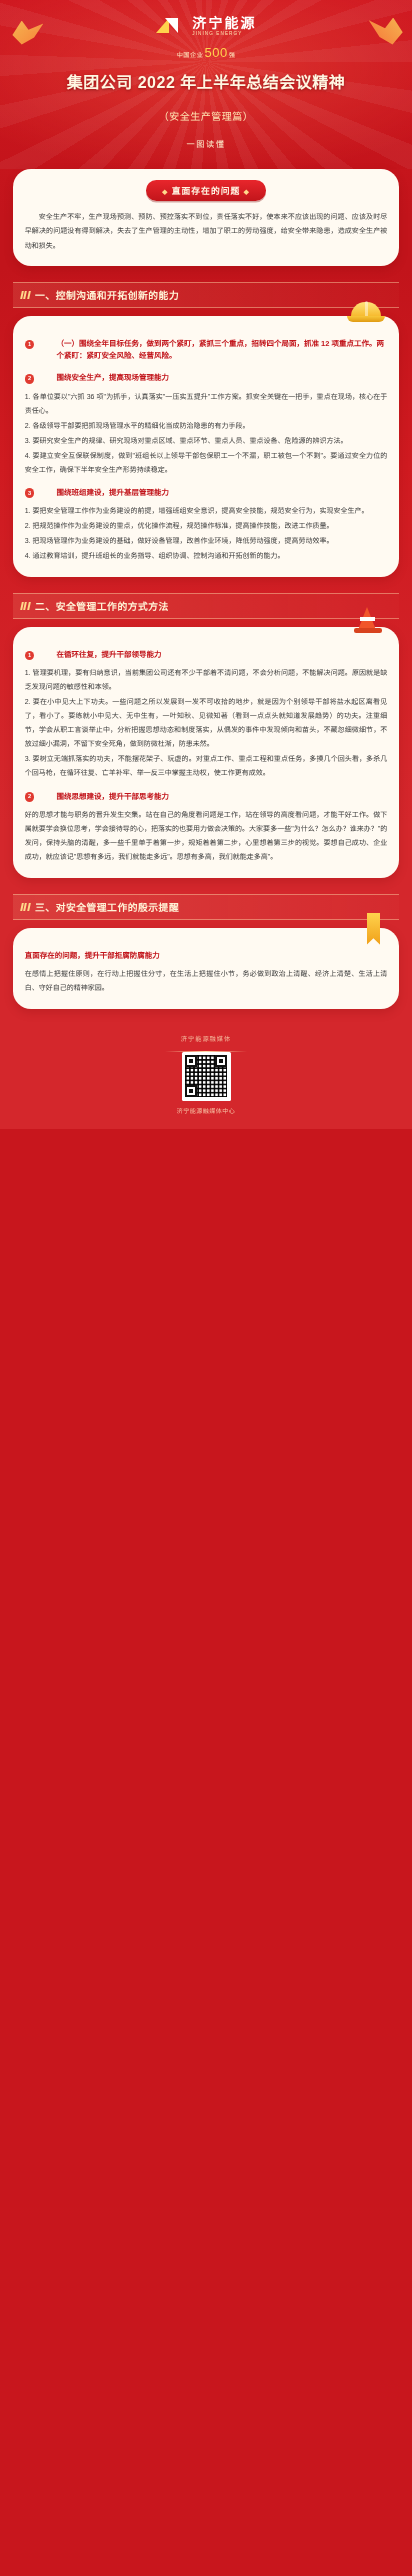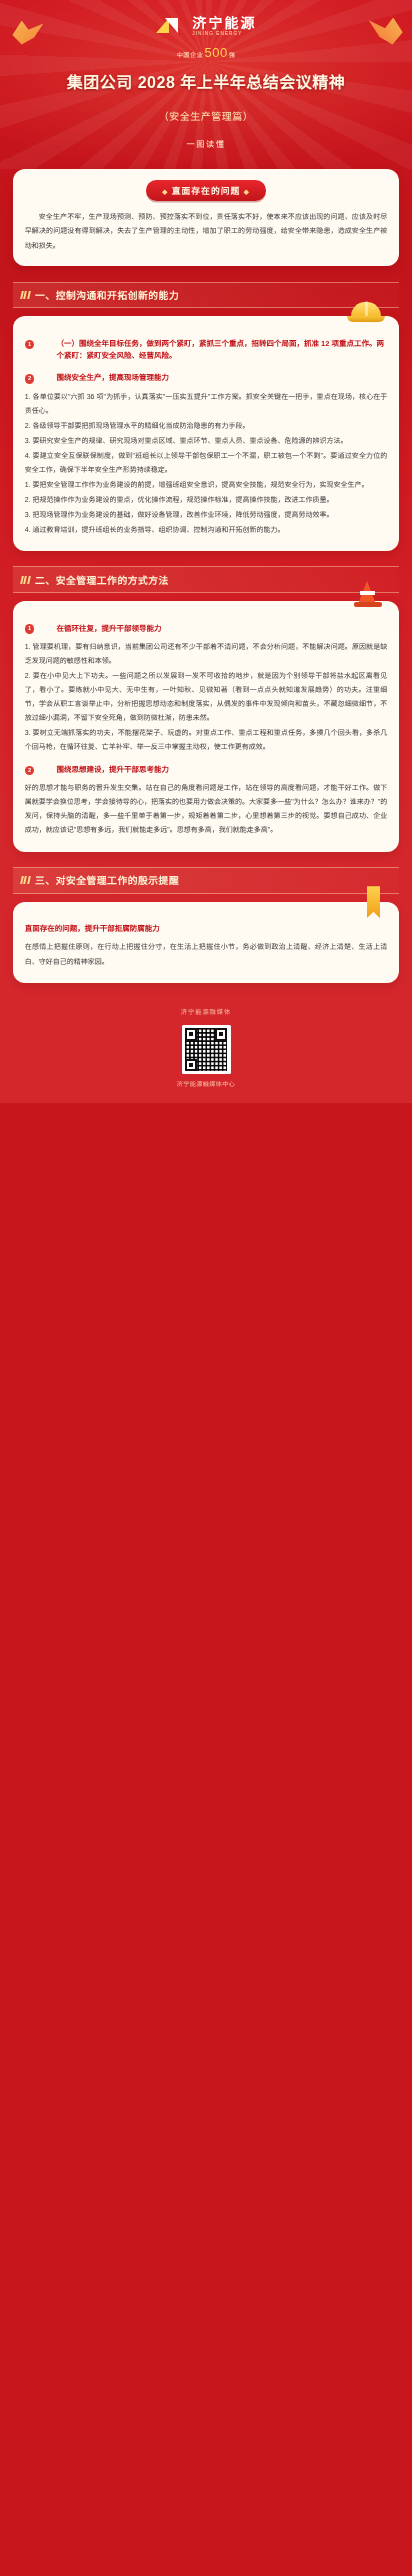--- a/index.html
+++ b/index.html
@@ -102,21 +102,21 @@
   .ribbon.r1 { right: 9.3px; top: 17.5px; width: 34px; height: 27px;
     background: linear-gradient(225deg, #ffd95c, #ff8a3c);
     clip-path: polygon(100% 55%, 72% 0, 48% 40%, 0 10%, 32% 72%, 70% 100%);
     opacity: .8; }
 
   
   .wrap { position: relative; z-index: 3; padding: 0 13.4px 0 13.4px; }
 
   .card {
     background: #fffaf2;
-    border-radius: 12px;
+    border-radius: 18px;
     padding: 11.3px 11.3px 13.4px;
     box-shadow: 0 3.1px 9.3px rgba(110,0,0,0.18);
     position: relative;
   }
 
   .pill-head {
     margin: 0 auto 9.3px;
     display: table;
     padding: 3.6px 13.4px;
     background: linear-gradient(180deg, #e8262c, #c2151b);
@@ -261,21 +261,21 @@
       <div class="logo-text">
         <div class="cn">济宁能源</div>
         <div class="en">JINING ENERGY</div>
       </div>
     </div>
 
     <div class="badge500">
       <span>中国企业</span><span class="num">500</span><span>强</span>
     </div>
 
-    <div class="title-main">集团公司 2028 年上半年总结会议精神</div>
+    <div class="title-main">集团公司 2022 年上半年总结会议精神</div>
     <div class="title-sub">（安全生产管理篇）</div>
 
     <div class="read-tag">
       <span class="line"></span>
       <span>一图读懂</span>
       <span class="line r"></span>
     </div>
     <div class="header-spacer"></div>
   </div>
 
@@ -313,20 +313,24 @@
 
       <div class="sub-head">
         <span class="num-badge">2</span>
         <span>围绕安全生产，提高现场管理能力</span>
       </div>
       <div class="item">1. 各单位要以"六抓 36 项"为抓手，认真落实"一压实五提升"工作方案。抓安全关键在一把手，重点在现场，核心在于责任心。</div>
       <div class="item">2. 各级领导干部要把抓现场管理水平的精细化当成防治隐患的有力手段。</div>
       <div class="item">3. 要研究安全生产的规律、研究现场对重点区域、重点环节、重点人员、重点设备、危险源的辨识方法。</div>
       <div class="item">4. 要建立安全互保联保制度，做到"班组长以上领导干部包保职工一个不漏，职工被包一个不剩"。要通过安全力位的安全工作，确保下半年安全生产形势持续稳定。</div>
 
+      <div class="sub-head">
+        <span class="num-badge">3</span>
+        <span>围绕班组建设，提升基层管理能力</span>
+      </div>
       <div class="item">1. 要把安全管理工作作为业务建设的前提，增强班组安全意识，提高安全技能，规范安全行为，实现安全生产。</div>
       <div class="item">2. 把规范操作作为业务建设的重点，优化操作流程，规范操作标准，提高操作技能，改进工作质量。</div>
       <div class="item">3. 把现场管理作为业务建设的基础，做好设备管理，改善作业环境，降低劳动强度，提高劳动效率。</div>
       <div class="item">4. 通过教育培训，提升班组长的业务指导、组织协调、控制沟通和开拓创新的能力。</div>
     </div>
 
     <div class="sec-title">
       <span class="bars">
           <i></i>
           <i></i>

